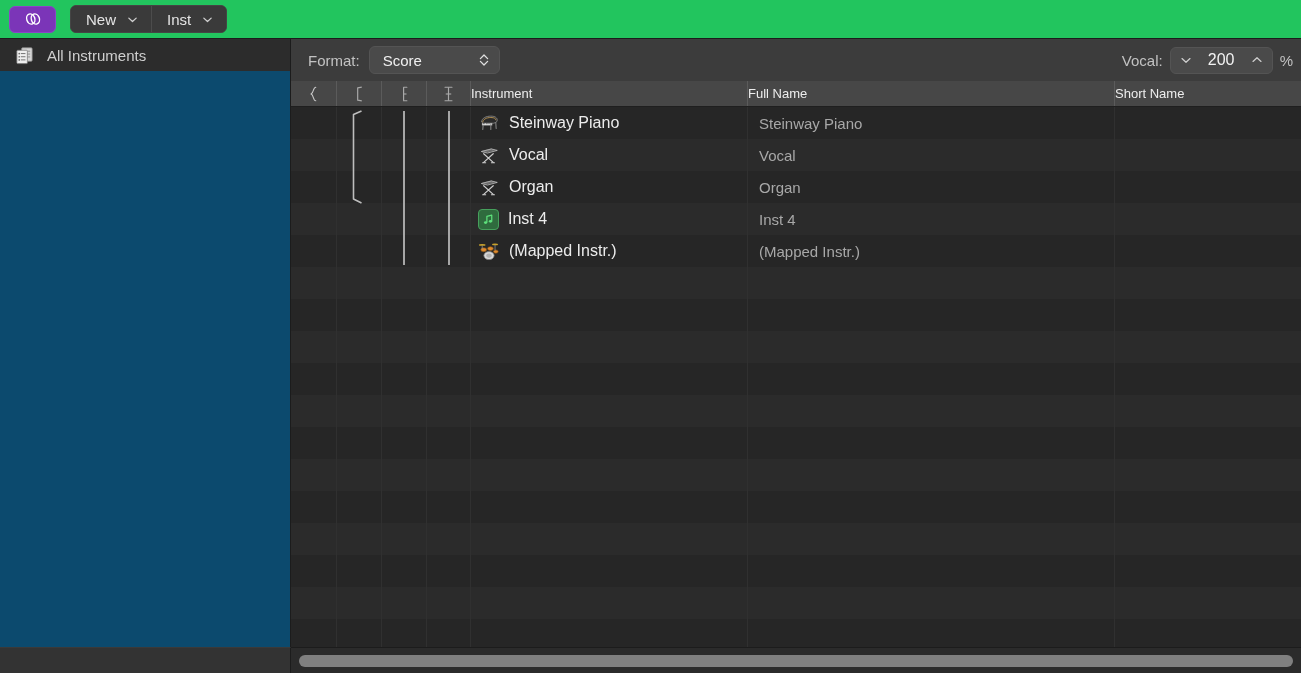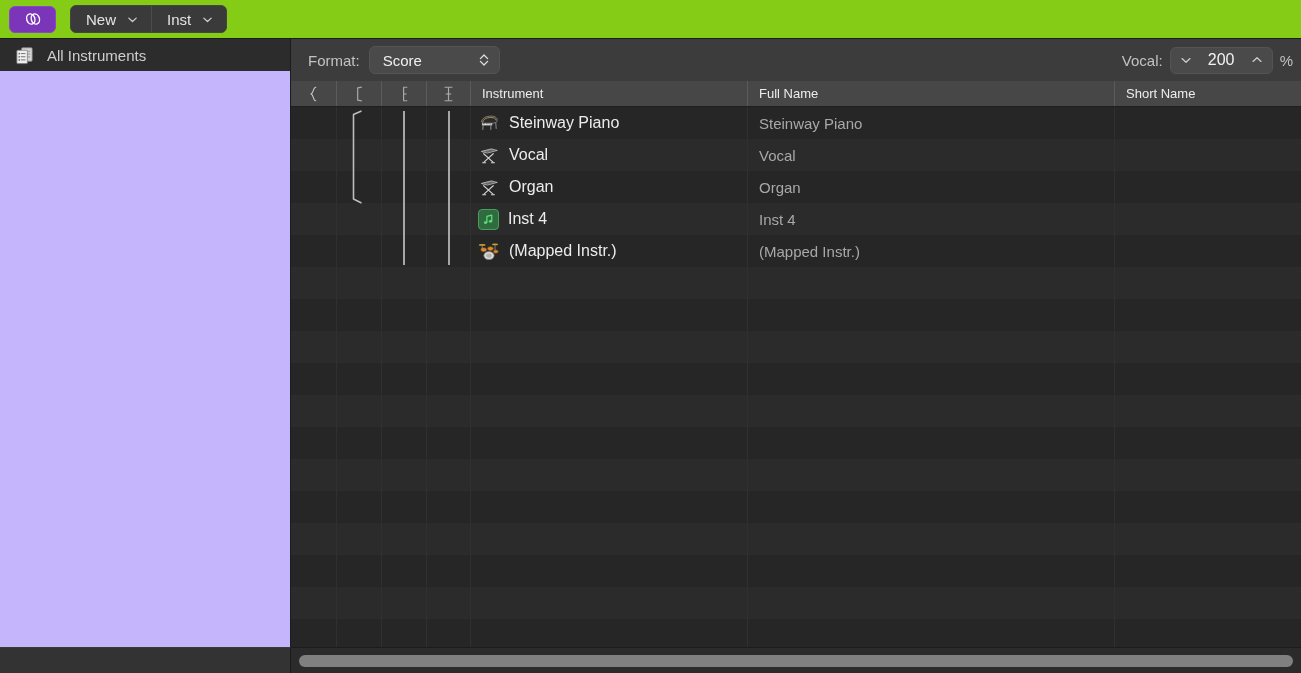--- a/index.html
+++ b/index.html
@@ -19,21 +19,21 @@
     overflow: hidden;
     box-sizing: border-box;
   }
 
   
   .toolbar {
     position: absolute;
     left: 0; top: 0;
     width: 1301px;
     height: 39px;
-    background: #84cc16;
+    background: #22c55e;
     border-bottom: 1px solid #1c1c1c;
     display: flex;
     align-items: center;
     box-sizing: border-box;
   }
   .link-btn {
     margin-left: 9px;
     width: 47px;
     height: 27px;
     border-radius: 6px;
@@ -66,21 +66,21 @@
     box-sizing: border-box;
   }
   .seg-btn + .seg-btn { border-left: 1px solid #4c4c4c; }
 
   
   .sidebar {
     position: absolute;
     left: 0; top: 39px;
     width: 291px;
     height: 626px;
-    background: #c4b5fd;
+    background: #0c4a6e;
     border-right: 1px solid #1c1c1c;
     box-sizing: border-box;
   }
   .side-item {
     height: 32px;
     display: flex;
     align-items: center;
     padding-left: 14px;
     gap: 12px;
     color: #cfcfcf;
@@ -165,21 +165,21 @@
     display: flex;
     align-items: center;
     color: #ededed;
     font-size: 13px;
     border-left: 1px solid #5b5b5b;
     box-sizing: border-box;
     height: 100%;
     overflow: hidden;
   }
   .th.sym { justify-content: center; }
-  .th.txt { padding-left: 11px; }
+  .th.txt { }
   .th:first-child { border-left: none; }
 
   .tbody {
     position: relative;
     height: 558px;
     overflow: hidden;
   }
   .trow {
     display: flex;
     height: 32px;

